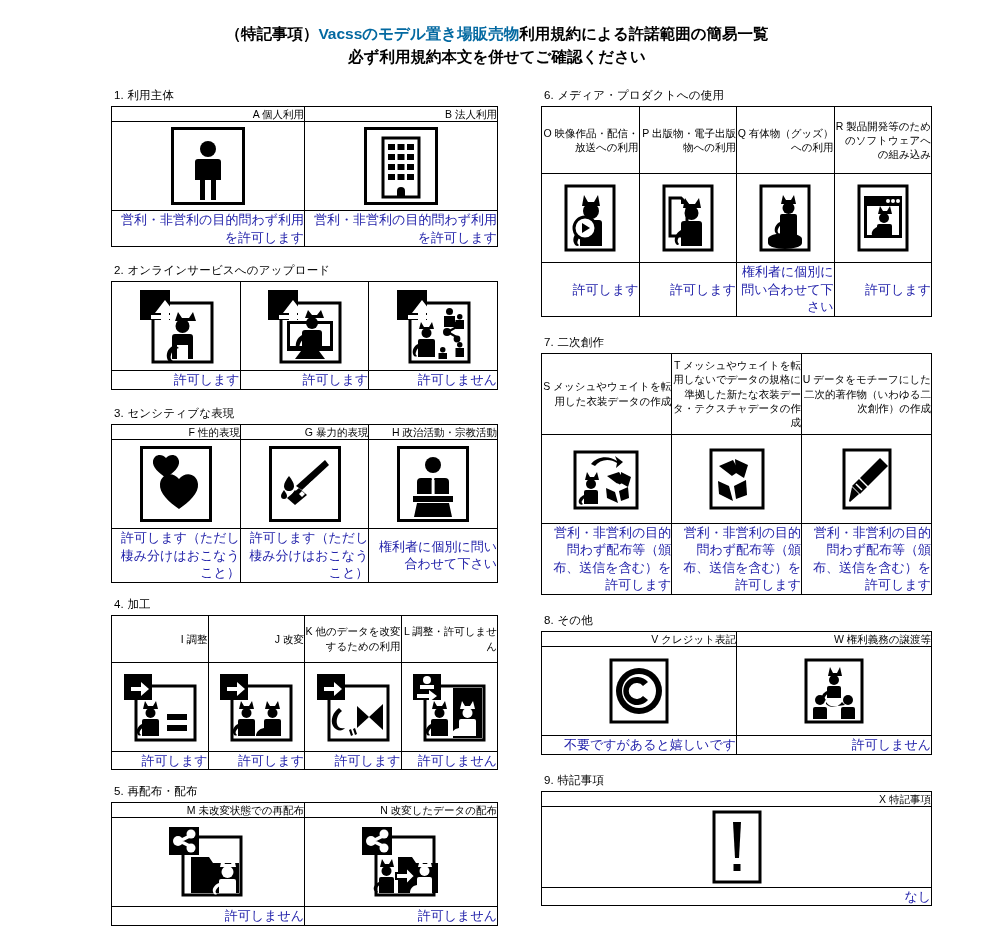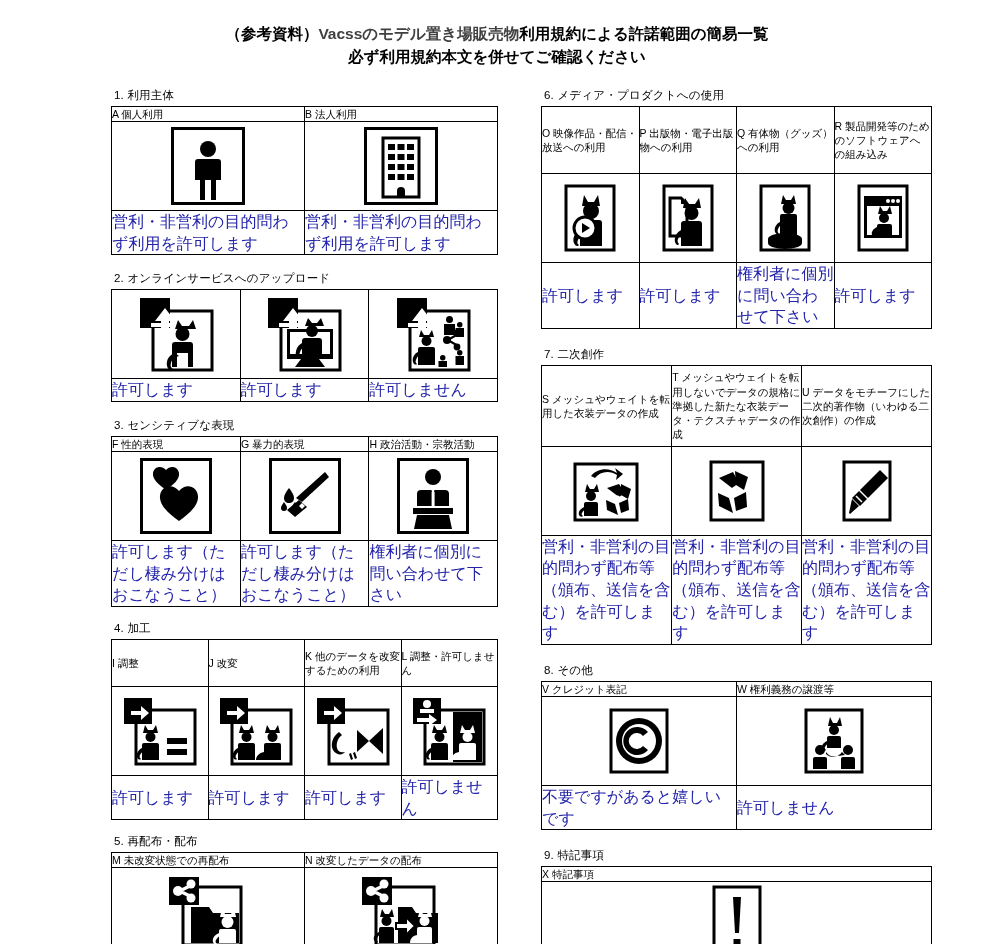--- a/index.html
+++ b/index.html
@@ -18,21 +18,21 @@
     text-align:center;
     padding-top:22px;
     line-height:1.5;
   }
   .title-line{
     font-size:15.5px;
     font-weight:bold;
     letter-spacing:0px;
     white-space:nowrap;
   }
-  .title-line .hl{color:#404040;}
+  .title-line .hl{color:#0369a1;}
 
   
   .columns{
     position:absolute;
     top:88px;left:0;
     width:994px;
   }
   .col{position:absolute;top:0;}
   .col-left{left:88px;width:410px;}
   .col-right{left:518px;width:414px;}
@@ -52,53 +52,53 @@
     width:100%;
     table-layout:fixed;
     border:1.6px solid #000;
   }
   table.grid td{
     border:1.4px solid #000;
     padding:0;
     vertical-align:middle;
   }
   td.hdr{
-    text-align:left;
+    text-align:right;
     font-size:10.5px;
     line-height:1.35;
     padding:2px 2px 3px 2px;
     color:#000;
     word-break:break-all;
   }
   td.icon{
     text-align:center;
     padding:5px 0 5px 0;
     height:88px;
   }
   td.note{
-    text-align:left;
-    font-size:16px;
+    text-align:right;
+    font-size:13px;
     line-height:1.35;
     padding:2px 2px 3px 2px;
     color:#2222aa;
     word-break:break-all;
   }
   .icon-wrap{display:flex;align-items:center;justify-content:center;}
   svg{display:block;}
   .sp-14{height:14px;}
   .sp-16{height:16px;}
   .sp-18{height:18px;}
 </style>
 </head>
 <body>
 
 <div class="page">
 
   <div class="title-block">
-    <div class="title-line"><span>（参考資料）</span><span class="hl">Vacssのモデル置き場販売物</span><span>利用規約による許諾範囲の簡易一覧</span></div>
+    <div class="title-line"><span>（特記事項）</span><span class="hl">Vacssのモデル置き場販売物</span><span>利用規約による許諾範囲の簡易一覧</span></div>
     <div class="title-line">必ず利用規約本文を併せてご確認ください</div>
   </div>
 
   <div class="columns">
 
     <div class="col col-left">
 
       <div class="section">
         <div class="section-title">1.  利用主体</div>
         <table class="grid">

